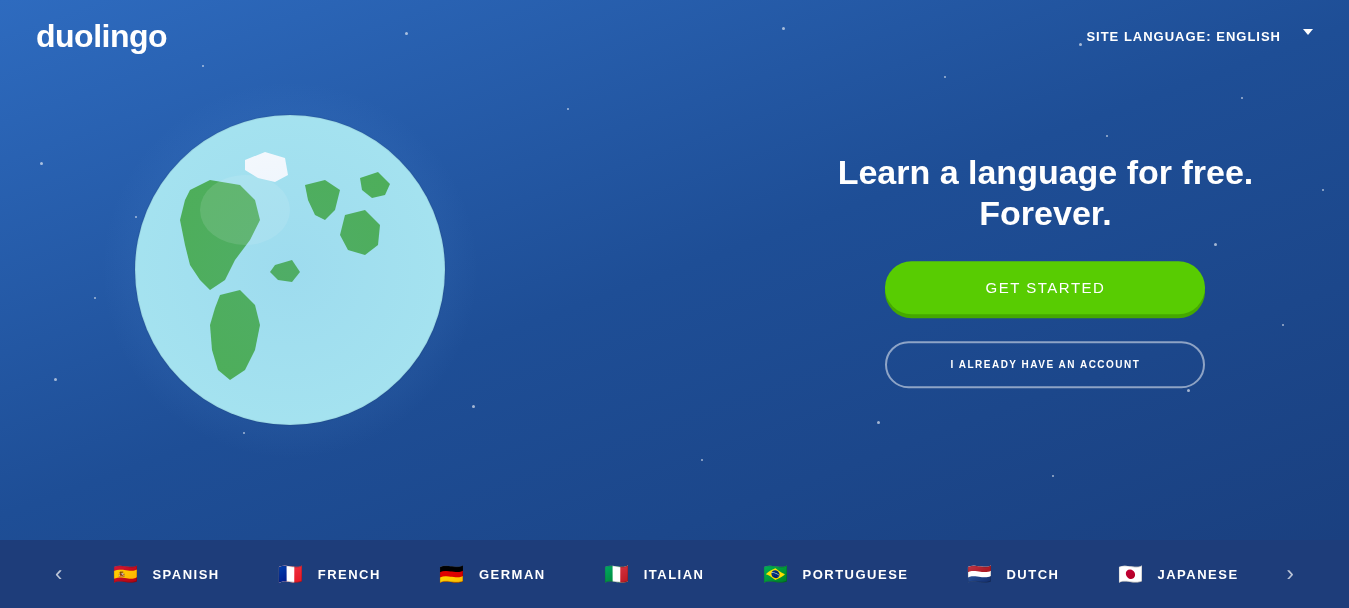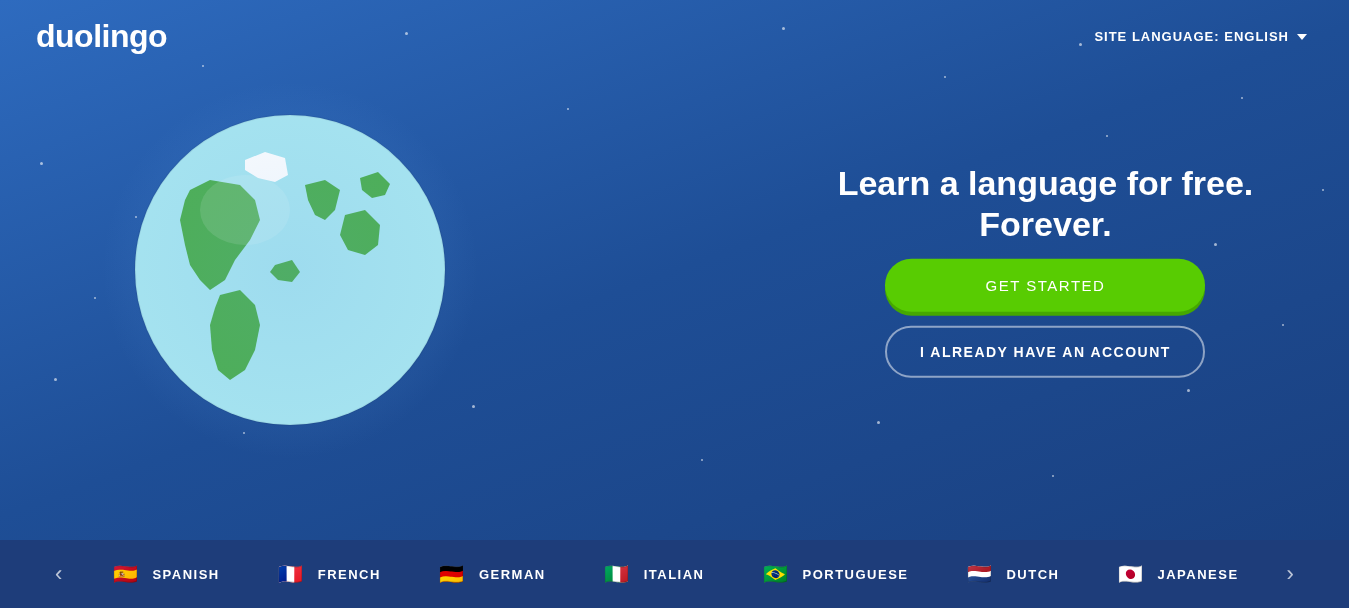--- a/index.html
+++ b/index.html
@@ -30,21 +30,21 @@
 
     .star {
       position: absolute;
       background: rgba(255,255,255,0.6);
       border-radius: 50%;
     }
 
     
     .header {
       position: absolute;
-      top: 0; left: 0; right: 6px;
+      top: 0; left: 0; right: 0;
       display: flex;
       align-items: center;
       justify-content: space-between;
       padding: 18px 36px;
       z-index: 10;
     }
 
     .logo {
       color: #ffffff;
       font-size: 32px;
@@ -52,22 +52,22 @@
       letter-spacing: -0.5px;
     }
 
     .site-language {
       color: #ffffff;
       font-size: 13px;
       font-weight: 600;
       letter-spacing: 1px;
       text-transform: uppercase;
       display: flex;
-      align-items: center;
-      gap: 8px;
+      align-items: flex-start;
+      gap: 22px;
       cursor: pointer;
     }
 
     .chevron-down {
       width: 0; height: 0;
       border-left: 5px solid transparent;
       border-right: 5px solid transparent;
       border-top: 6px solid #ffffff;
       display: inline-block;
     }
@@ -102,21 +102,21 @@
     
     .right-content {
       position: absolute;
       right: 0;
       left: 55%;
       top: 50%;
       transform: translateY(-50%);
       display: flex;
       flex-direction: column;
       align-items: center;
-      gap: 14px;
+      gap: 27px;
     }
 
     .tagline {
       color: #ffffff;
       font-size: 34px;
       font-weight: 700;
       text-align: center;
       line-height: 1.2;
       max-width: 480px;
     }
@@ -137,21 +137,21 @@
       transition: transform 0.1s;
     }
 
     .btn-account {
       background: transparent;
       color: #ffffff;
       border: 2px solid rgba(255,255,255,0.5);
       border-radius: 30px;
       padding: 16px 0;
       width: 320px;
-      font-size: 14px;
+      font-size: 10px;
       font-weight: 700;
       letter-spacing: 1.5px;
       text-transform: uppercase;
       cursor: pointer;
       transition: border-color 0.2s;
     }
 
     
     .bottom-bar {
       width: 1349px;

